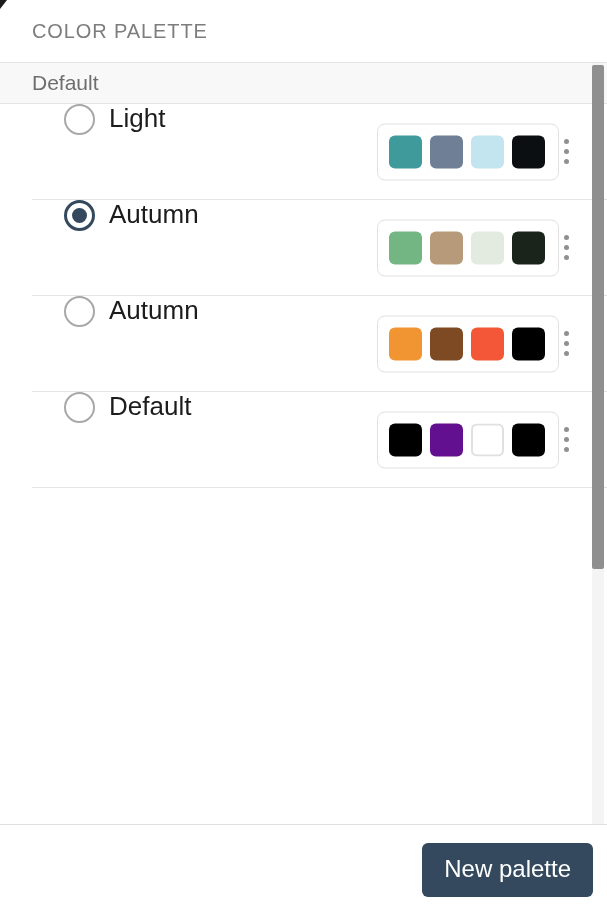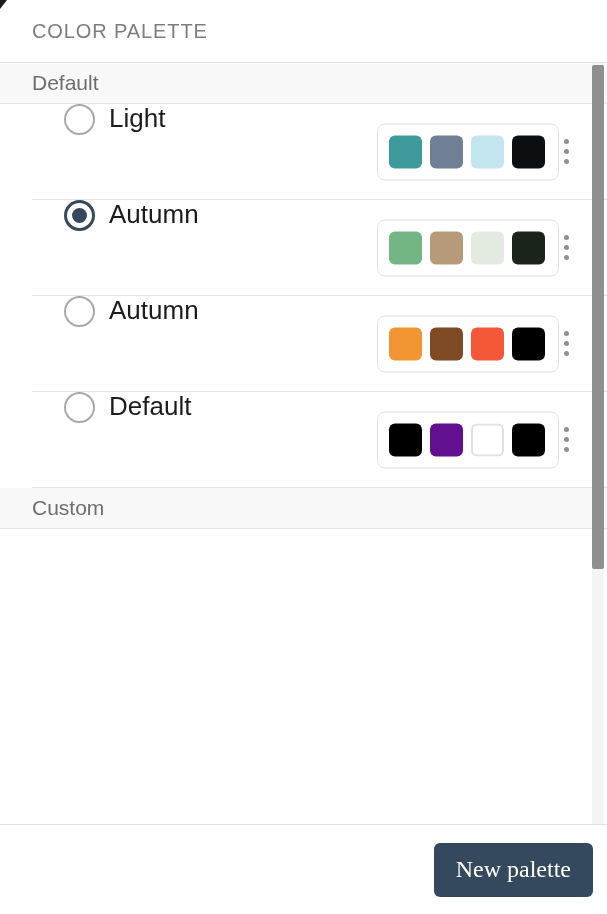--- a/index.html
+++ b/index.html
@@ -226,21 +226,21 @@
     align-items: center;
     justify-content: flex-end;
     padding-right: 14px;
     background: #ffffff;
   }
   .primary-btn {
     background: #34495e;
     color: #ffffff;
     border: none;
     border-radius: 6px;
-    font-family: Liberation Serif, serif;
+    font-family: Liberation Sans, sans-serif;
     font-size: 24px;
     font-weight: 400;
     padding: 14px 22px 16px 22px;
     cursor: pointer;
     line-height: 1;
   }
 </style>
 </head>
 <body>
 
@@ -318,23 +318,20 @@
             <div class="swatch" style="background: rgb(98, 16, 143);"></div>
             <div class="swatch outlined" style="background: rgb(255, 255, 255);"></div>
             <div class="swatch" style="background: rgb(0, 0, 0);"></div>
           </div>
           <div class="kebab">
             <i></i>
             <i></i>
             <i></i>
           </div>
         </div>
-        <div class="section-header">
-          <div class="section-header-label">Custom</div>
-        </div>
       </div>
 
     <div class="scrollbar-track">
       <div class="scrollbar-thumb" id="scrollbar-thumb" style="height: 504px;"></div>
     </div>
   </div>
 
   <div class="footer">
     <button class="primary-btn">New palette</button>
   </div>

